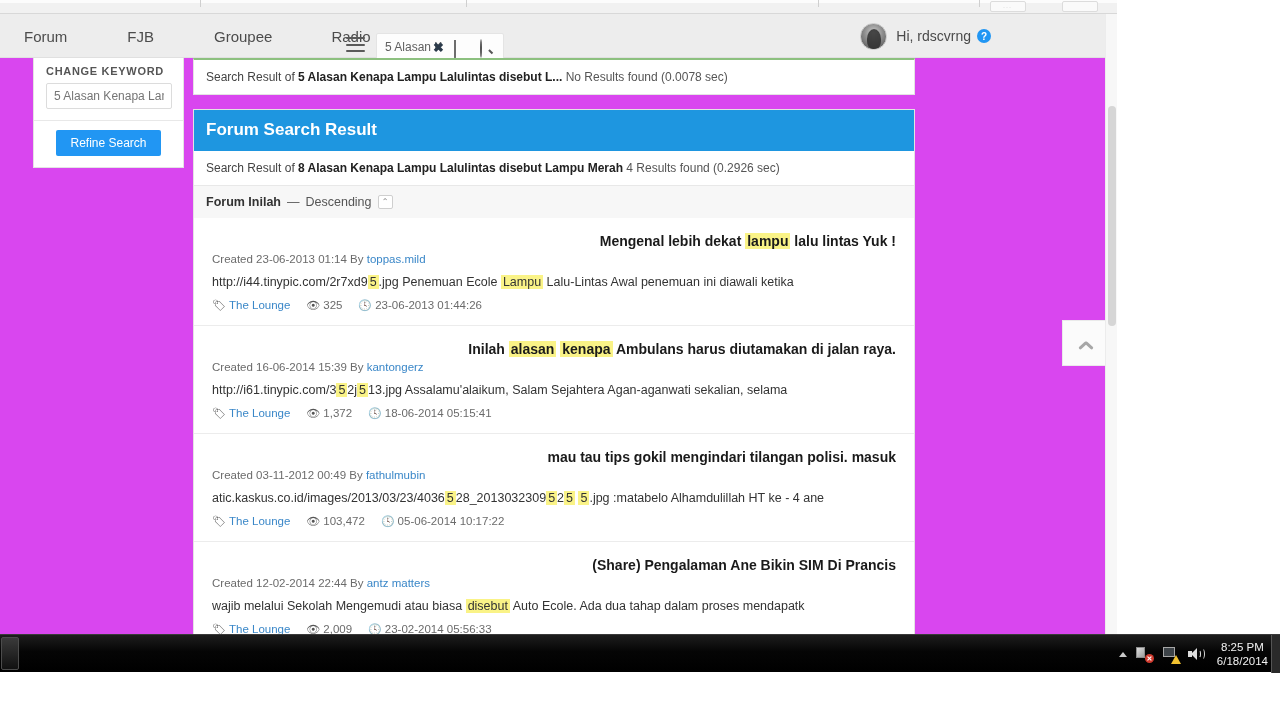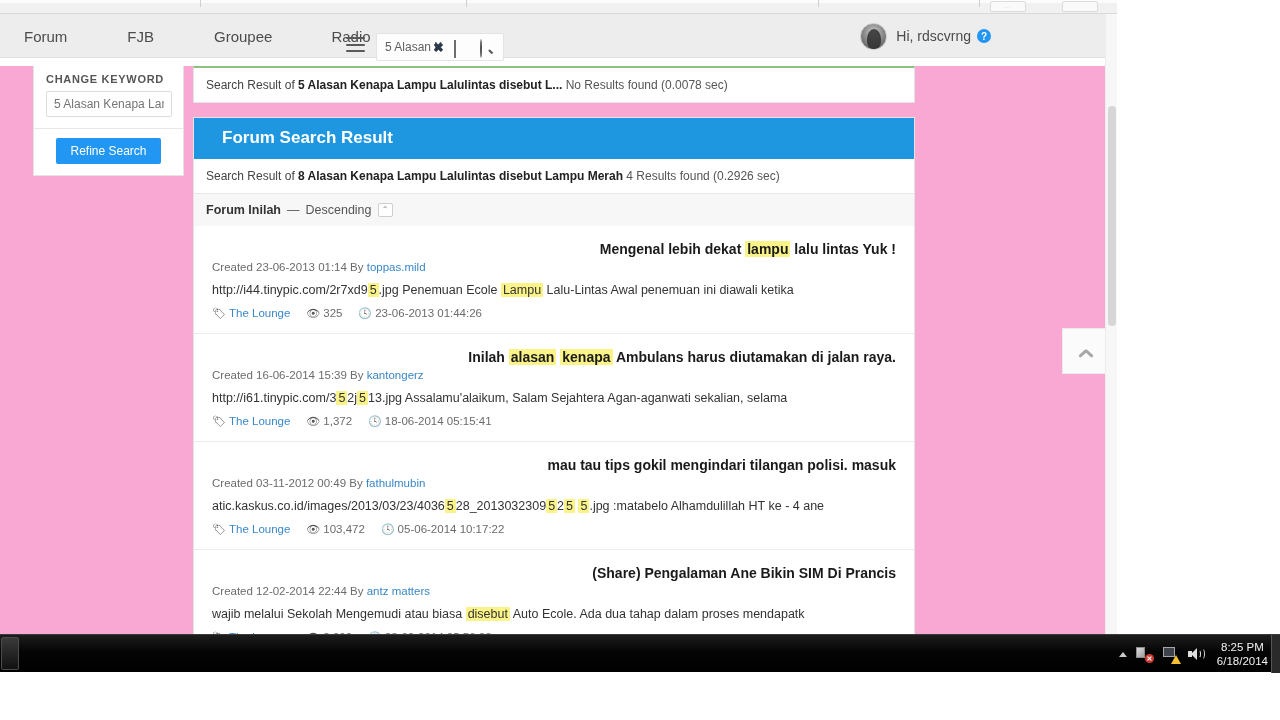--- a/index.html
+++ b/index.html
@@ -119,21 +119,21 @@
   .help-badge {
     width: 14px; height: 14px; border-radius: 50%;
     background: #2196f3; color: #fff; font-size: 10px; font-weight: bold;
     display: flex; align-items: center; justify-content: center;
     margin-left: 6px;
   }
 
   
   .page-body {
     position: absolute; left: 0; top: 58px; width: 1105px; height: 576px;
-    background: #f9a8d4; overflow: hidden; margin-top: 8px;
+    background: #d946ef; overflow: hidden;
   }
 
   
   .sidebar {
     position: absolute; left: 33px; top: 0; width: 151px;
   }
   .sidebar-panel {
     background: #fff; border: 1px solid #e3e3e3; border-top: none;
   }
   .sidebar-head {
@@ -166,21 +166,21 @@
   .panel.first { border-top: 2px solid #8cc07f; }
   .panel-line {
     font-size: 12px; color: #444; padding: 10px 12px;
   }
   .panel-line b { font-weight: bold; color: #222; }
   .panel-line .muted { color: #555; }
 
   .panel-header {
     background: #1e96e0; color: #fff;
     font-size: 17px; font-weight: bold;
-    padding: 11px 28px; line-height: 1.1;
+    padding: 11px 12px; line-height: 1.1;
   }
   .subbar {
     border-top: 1px solid #e8e8e8; background: #f7f7f7;
     font-size: 12.5px; color: #333; padding: 9px 12px;
     display: flex; align-items: center; gap: 6px;
   }
   .subbar b { font-weight: bold; }
   .subbar .dir { color: #555; font-weight: normal; }
   .sort-toggle {
     display: inline-flex; align-items: center; justify-content: center;

